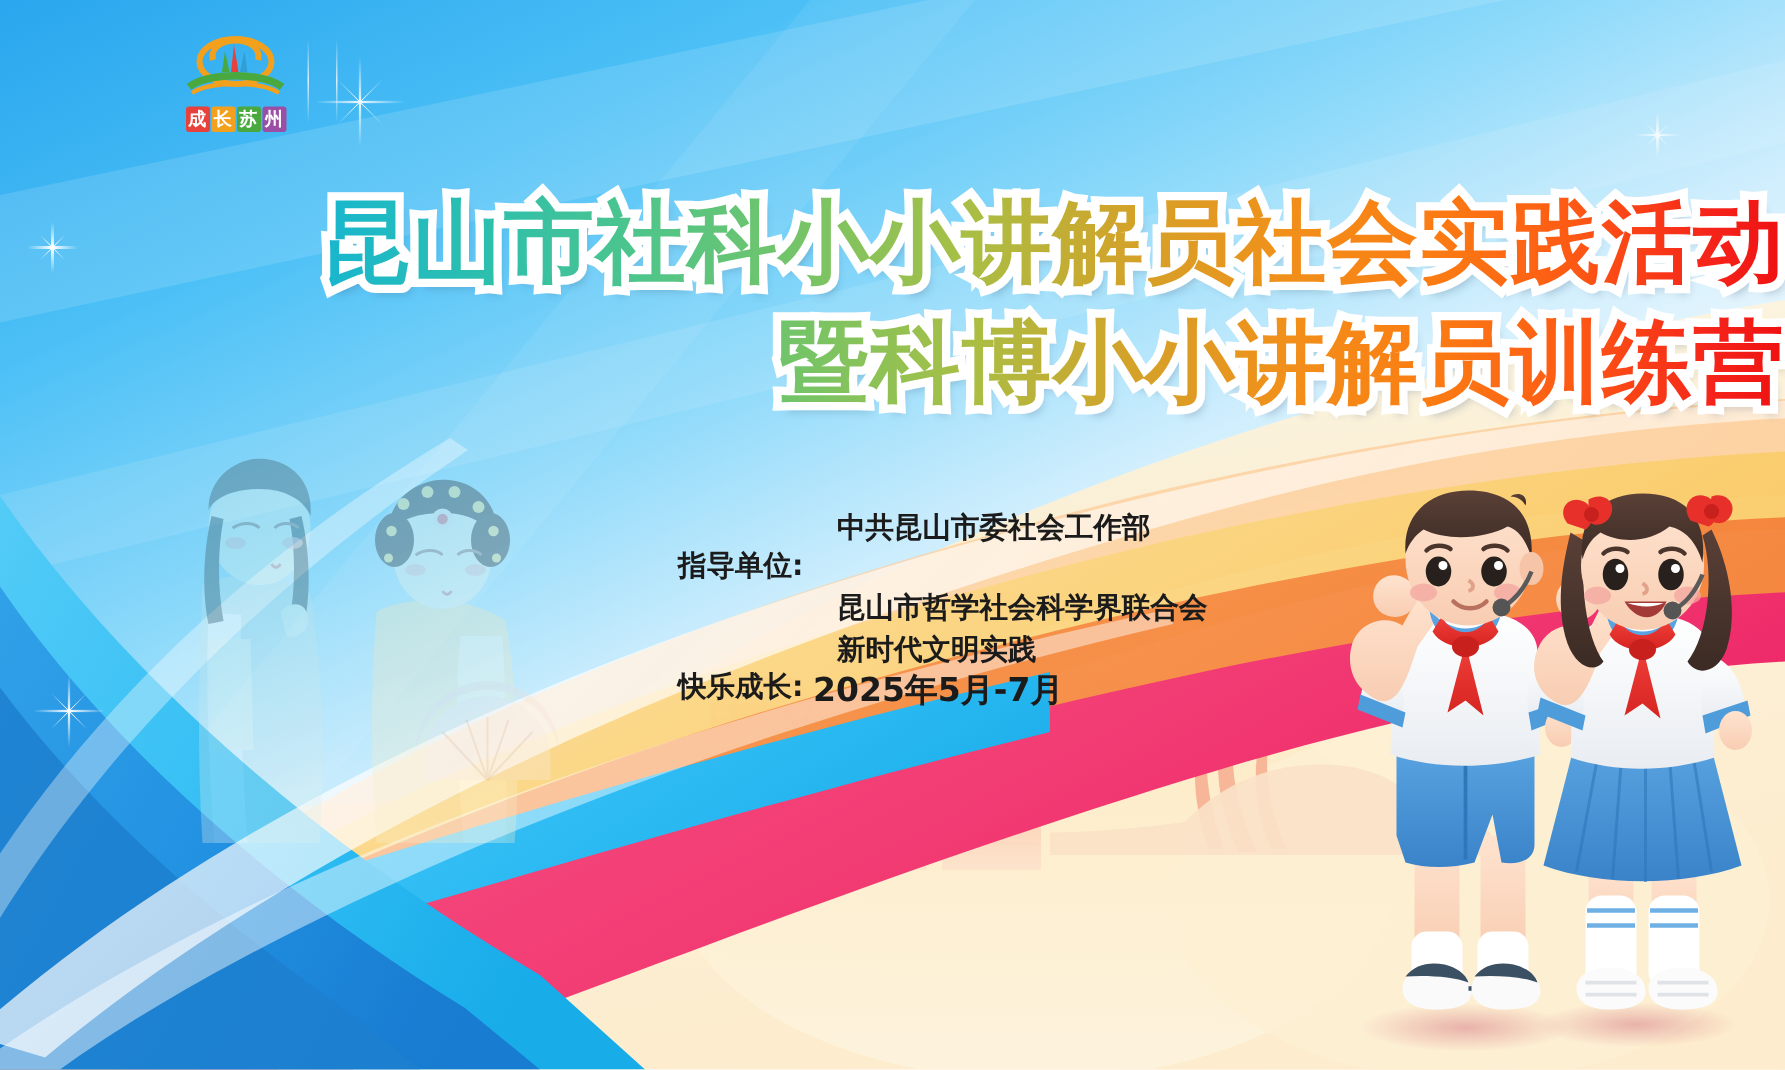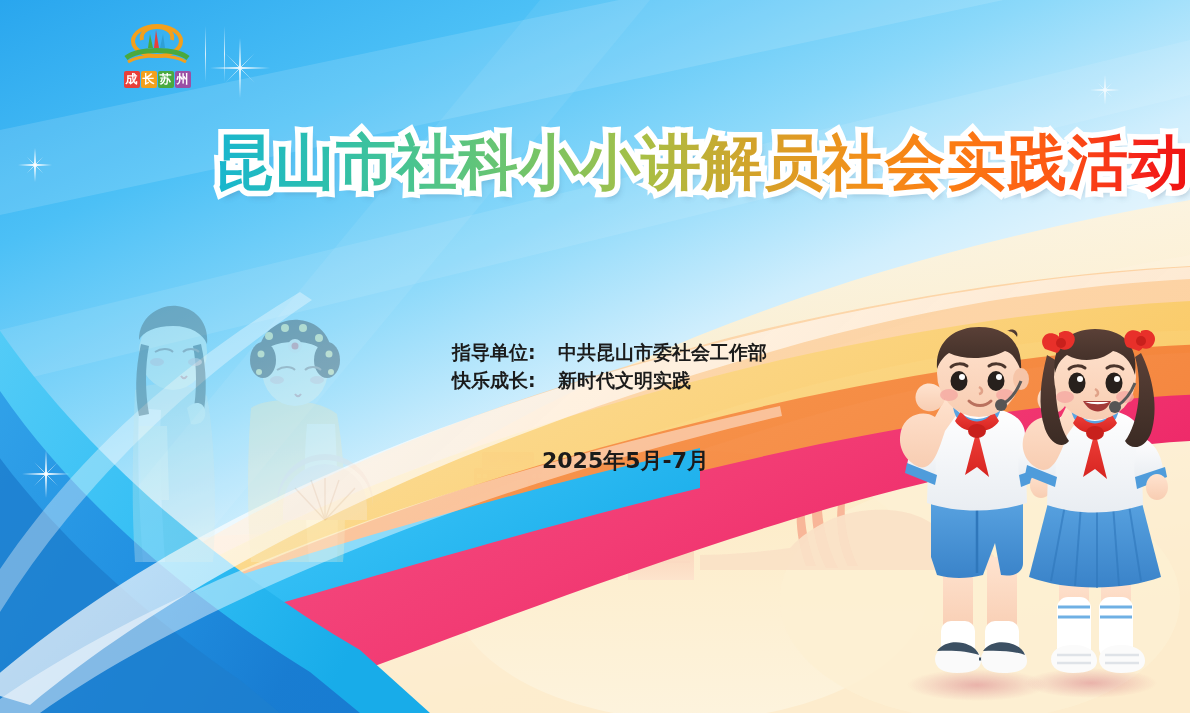--- a/index.html
+++ b/index.html
@@ -67,21 +67,21 @@
       #f1901a 72%, #fb7d13 80%, #fd5a14 88%, #f5231a 96%, #ee1111 100%);
     -webkit-background-clip:text;background-clip:text;
     -webkit-text-fill-color:transparent;color:transparent;
   }
 
   
   .info{position:absolute;left:452px;top:338px;
     font-family:"DejaVu Sans","Liberation Sans",sans-serif;
     color:#1b1b1b;font-weight:bold;}
   .info-row{display:flex;font-size:19px;line-height:28px;white-space:nowrap;}
-  .info-label{width:106px;flex:0 0 106px;}
+  .info-label{width:106px;flex:0 0 106px;margin-top:25px;}
   .info-val{}
   .info-val2{margin-left:106px;font-size:19px;line-height:28px;white-space:nowrap;}
   .date{position:absolute;left:542px;top:446px;font-size:22px;line-height:30px;
     font-weight:bold;color:#1b1b1b;white-space:nowrap;
     font-family:"DejaVu Sans","Liberation Sans",sans-serif;}
 
   
   .opera{position:absolute;left:95px;top:300px;width:300px;height:265px;opacity:.30;}
 
   
@@ -392,27 +392,32 @@
 
     <div class="logo-sep"></div>
 
   </div>
 
   <div class="title-wrap">
     <div class="title-line t1">
       <span class="stroke">昆山市社科小小讲解员社会实践活动</span>
       <span class="fill">昆山市社科小小讲解员社会实践活动</span>
     </div>
+    <div class="title-line t2">
+      <span class="stroke">暨科博小小讲解员训练营</span>
+      <span class="fill">暨科博小小讲解员训练营</span>
+    </div>
   </div>
 
   <div class="info">
     <div class="info-row">
       <span class="info-label">指导单位:</span>
       <span class="info-val">中共昆山市委社会工作部</span>
     </div>
+    <div class="info-val2">昆山市哲学社会科学界联合会</div>
     <div class="info-row">
       <span class="info-label">快乐成长:</span>
       <span class="info-val">新时代文明实践</span>
     </div>
   </div>
 
   <div class="date">2025年5月-7月</div>
 
   <svg class="children" viewBox="0 0 295 388">
     <defs>

